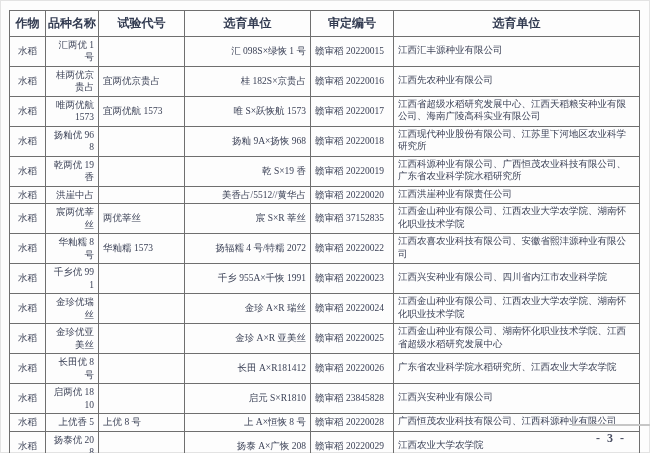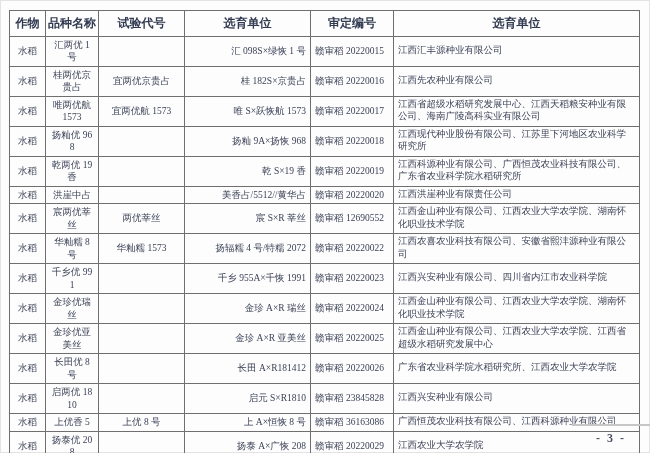--- a/index.html
+++ b/index.html
@@ -41,22 +41,22 @@
     word-break: break-all;
   }
   table.approval-table th {
     font-weight: bold;
     text-align: center;
     font-size: 12px;
     color: #313a50;
     padding: 6px 2px;
   }
   td.col-crop   { text-align: center; padding-left: 2px; padding-right: 2px; }
-  td.col-variety  { text-align: center; }
-  td.col-code     { text-align: center; margin-top: 28px; }
+  td.col-variety  { text-align: right; }
+  td.col-code     { text-align: left; margin-top: 28px; }
   td.col-parents  { text-align: right; }
   td.col-approval { text-align: left; white-space: nowrap; font-size: 9px; }
   td.col-breeders { text-align: left; font-family: Liberation Mono, monospace; }
   .page-number {
     position: absolute;
     right: 24px;
     bottom: 7px;
     font-size: 12px;
     letter-spacing: 2px;
     color: #4a4f63;
@@ -143,21 +143,21 @@
           <td class="col-code"></td>
           <td class="col-parents">美香占/5512//黄华占</td>
           <td class="col-approval">赣审稻 20220020</td>
           <td class="col-breeders">江西洪崖种业有限责任公司</td>
         </tr>
         <tr>
           <td class="col-crop">水稻</td>
           <td class="col-variety">宸两优莘丝</td>
           <td class="col-code">两优莘丝</td>
           <td class="col-parents">宸 S×R 莘丝</td>
-          <td class="col-approval">赣审稻 12690552</td>
+          <td class="col-approval">赣审稻 37152835</td>
           <td class="col-breeders">江西金山种业有限公司、江西农业大学农学院、湖南怀化职业技术学院</td>
         </tr>
         <tr>
           <td class="col-crop">水稻</td>
           <td class="col-variety">华籼糯 8 号</td>
           <td class="col-code">华籼糯 1573</td>
           <td class="col-parents">扬辐糯 4 号/特糯 2072</td>
           <td class="col-approval">赣审稻 20220022</td>
           <td class="col-breeders">江西农喜农业科技有限公司、安徽省熙沣源种业有限公司</td>
         </tr>
@@ -176,21 +176,21 @@
           <td class="col-parents">金珍 A×R 瑞丝</td>
           <td class="col-approval">赣审稻 20220024</td>
           <td class="col-breeders">江西金山种业有限公司、江西农业大学农学院、湖南怀化职业技术学院</td>
         </tr>
         <tr>
           <td class="col-crop">水稻</td>
           <td class="col-variety">金珍优亚美丝</td>
           <td class="col-code"></td>
           <td class="col-parents">金珍 A×R 亚美丝</td>
           <td class="col-approval">赣审稻 20220025</td>
-          <td class="col-breeders">江西金山种业有限公司、江西农业大学农学院、江西省超级水稻研究发展中心</td>
+          <td class="col-breeders">江西金山种业有限公司、湖南怀化职业技术学院、江西省超级水稻研究发展中心</td>
         </tr>
         <tr>
           <td class="col-crop">水稻</td>
           <td class="col-variety">长田优 8 号</td>
           <td class="col-code"></td>
           <td class="col-parents">长田 A×R181412</td>
           <td class="col-approval">赣审稻 20220026</td>
           <td class="col-breeders">广东省农业科学院水稻研究所、江西农业大学农学院</td>
         </tr>
         <tr>
@@ -199,21 +199,21 @@
           <td class="col-code"></td>
           <td class="col-parents">启元 S×R1810</td>
           <td class="col-approval">赣审稻 23845828</td>
           <td class="col-breeders">江西兴安种业有限公司</td>
         </tr>
         <tr>
           <td class="col-crop">水稻</td>
           <td class="col-variety">上优香 5</td>
           <td class="col-code">上优 8 号</td>
           <td class="col-parents">上 A×恒恢 8 号</td>
-          <td class="col-approval">赣审稻 36163086</td>
+          <td class="col-approval">赣审稻 20220028</td>
           <td class="col-breeders">广西恒茂农业科技有限公司、江西科源种业有限公司</td>
         </tr>
         <tr>
           <td class="col-crop">水稻</td>
           <td class="col-variety">扬泰优 208</td>
           <td class="col-code"></td>
           <td class="col-parents">扬泰 A×广恢 208</td>
           <td class="col-approval">赣审稻 20220029</td>
           <td class="col-breeders">江西农业大学农学院</td>
         </tr>

